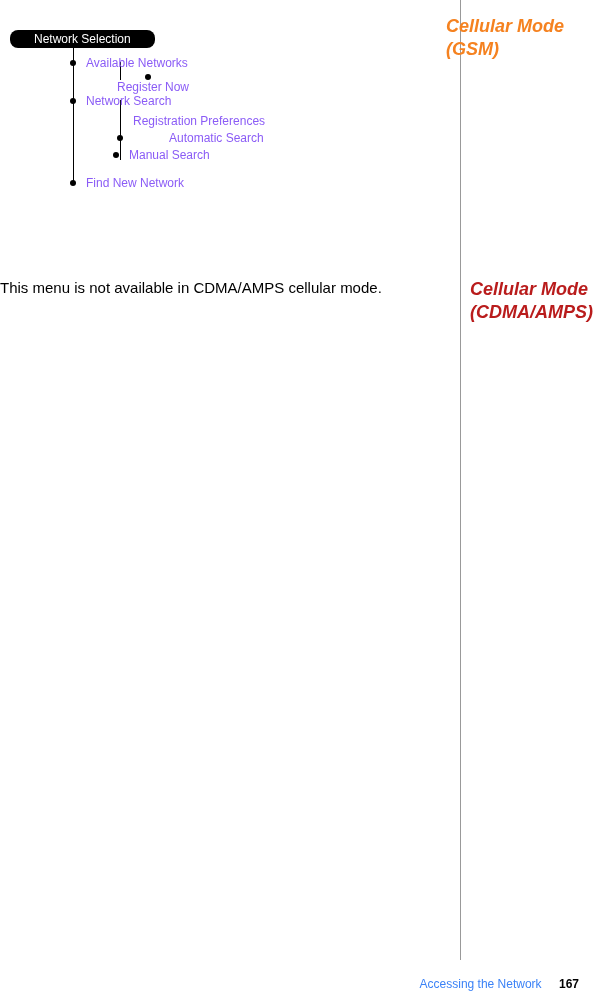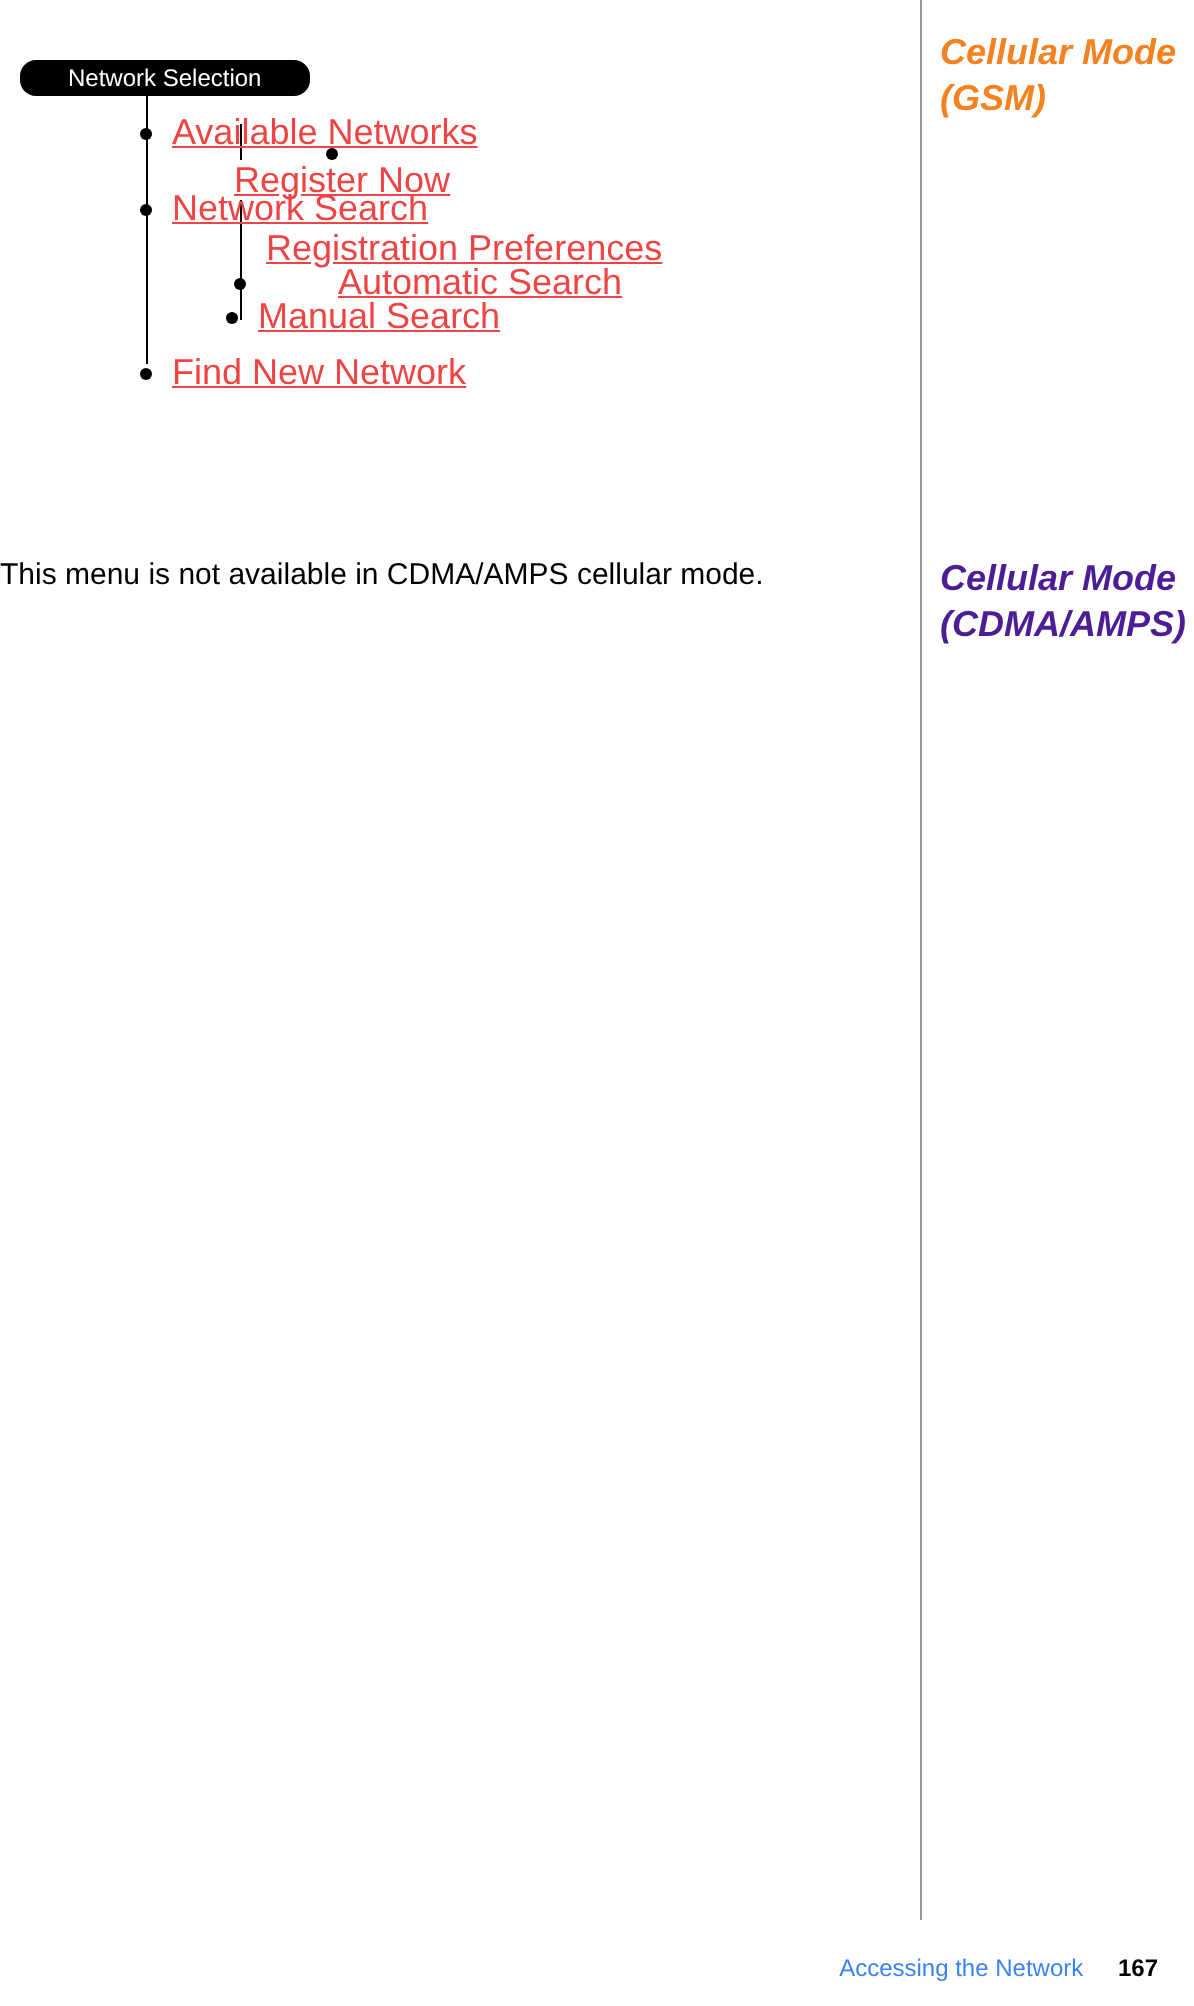--- a/index.html
+++ b/index.html
@@ -27,33 +27,33 @@
     .sidebar-divider {
       position: absolute;
       left: 460px;
       top: 0;
       width: 1px;
       height: 960px;
       background: #999;
     }
     .sidebar-heading-1 {
       position: absolute;
-      left: 470px;
+      left: 446px;
       top: 15px;
       color: #f58220;
       font-weight: bold;
       font-style: italic;
       font-size: 18px;
       line-height: 1.25;
     }
     .sidebar-heading-2 {
       position: absolute;
       left: 470px;
       top: 278px;
-      color: #4c1d95;
+      color: #b91c1c;
       font-weight: bold;
       font-style: italic;
       font-size: 18px;
       line-height: 1.25;
     }
     .tree-badge {
       position: absolute;
       left: 10px;
       top: 30px;
       background: #000;
@@ -93,24 +93,23 @@
     }
     .bullet {
       width: 6px;
       height: 6px;
       background: #000;
       border-radius: 50%;
       margin-right: 10px;
       flex-shrink: 0;
     }
     .node-label {
-      font-size: 18px;
-      color: #ef4444;
+      font-size: 12px;
+      color: #8b5cf6;
       white-space: nowrap;
-      text-decoration: underline;
     }
     .body-text {
       position: absolute;
       left: 0px;
       top: 278px;
       width: 445px;
       font-size: 15px;
       line-height: 1.35;
       color: #000;
     }

